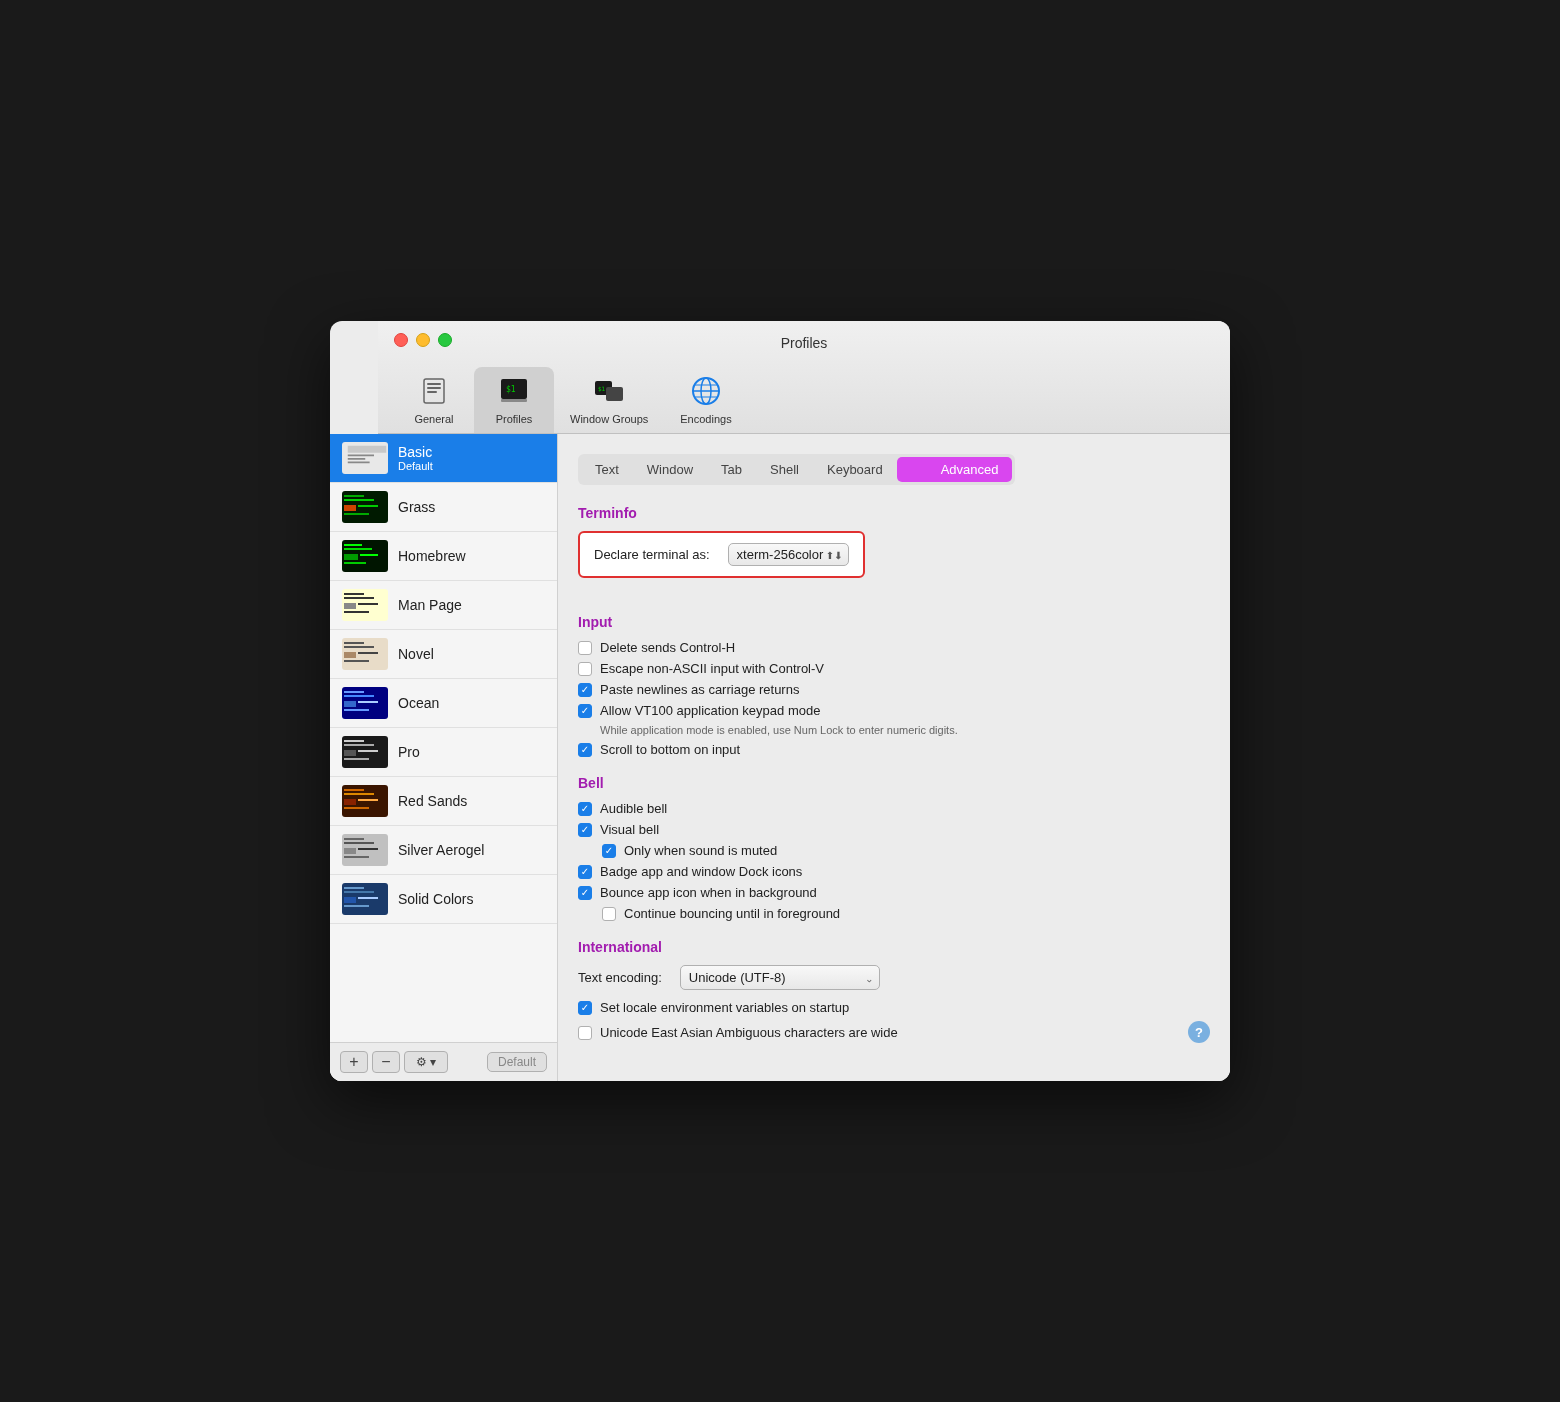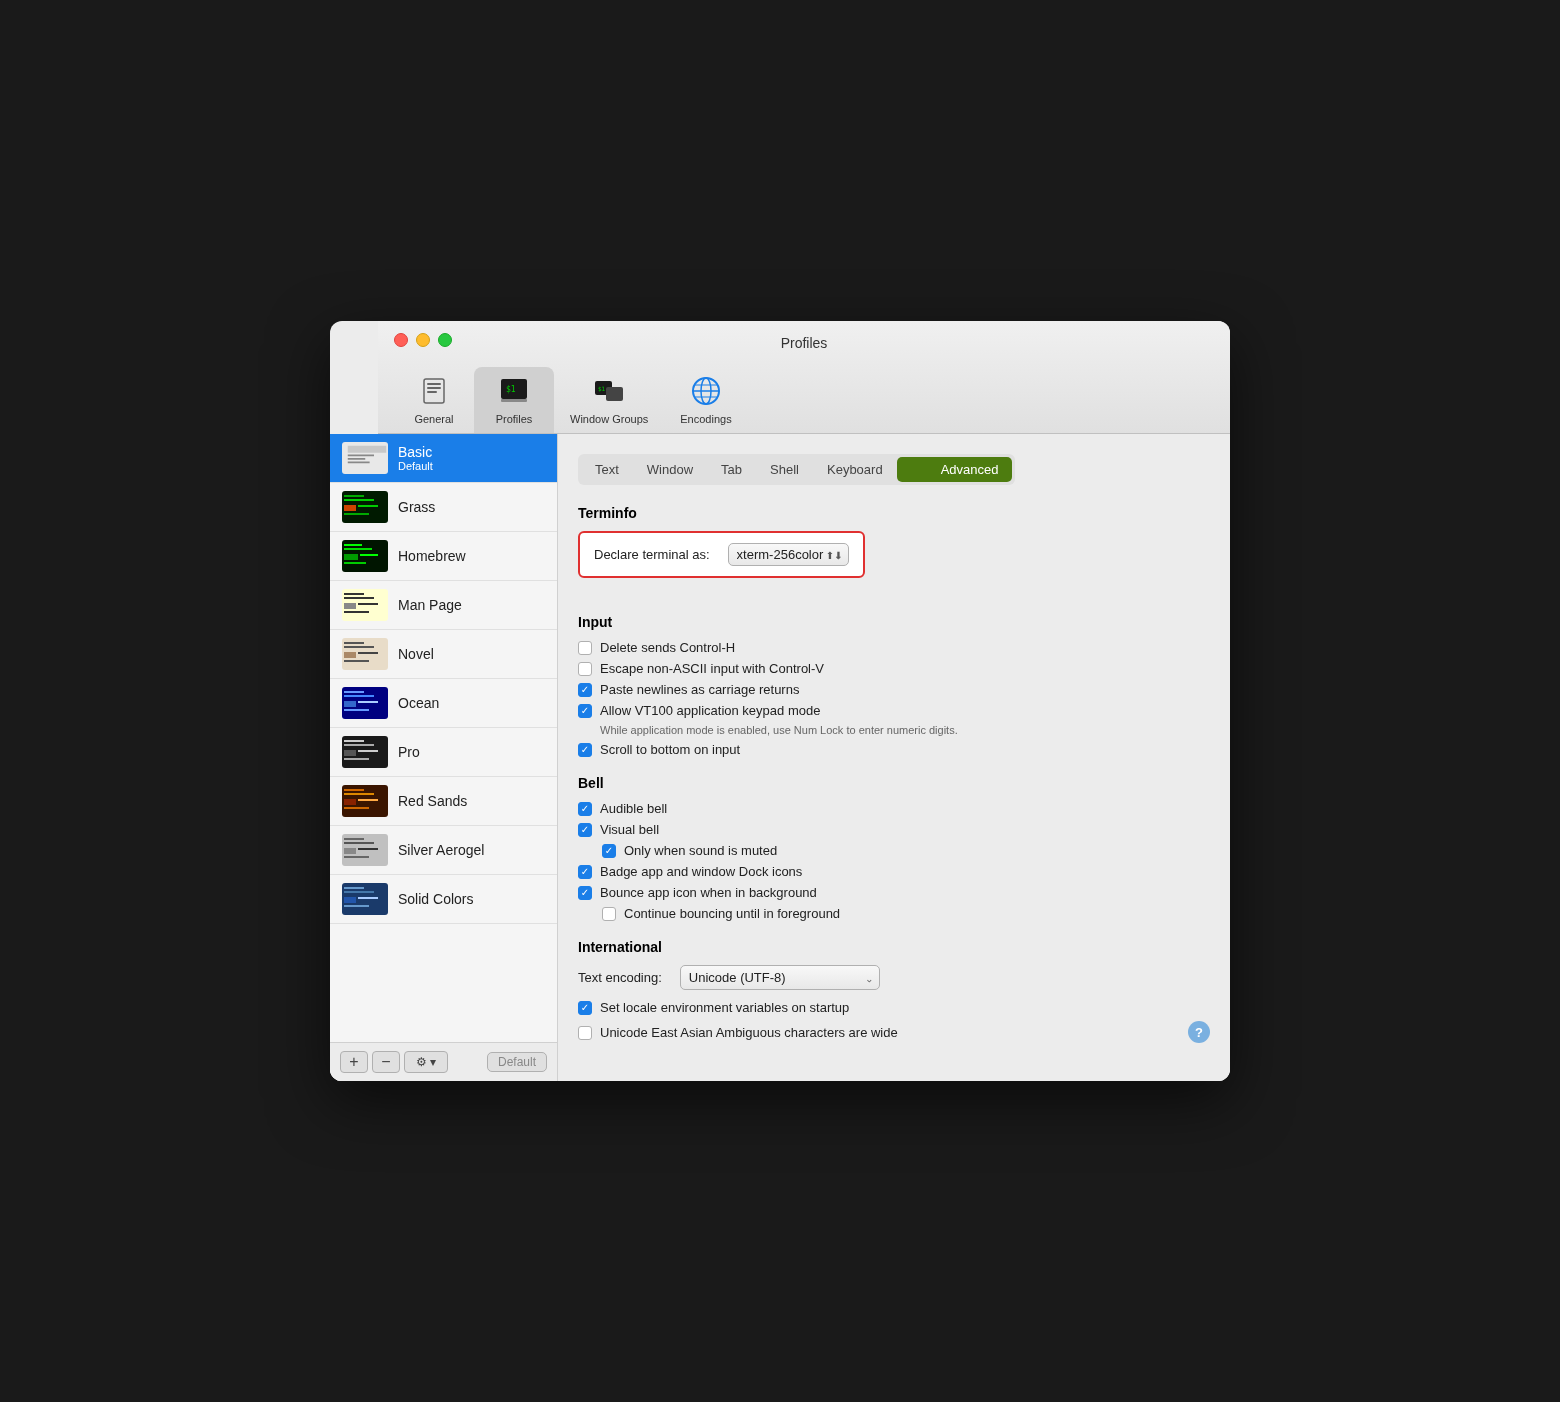--- a/index.html
+++ b/index.html
@@ -167,28 +167,28 @@
       width: fit-content;
     }
     .tab {
       padding: 5px 14px;
       font-size: 13px;
       color: #444;
       cursor: pointer;
       border-radius: 5px;
     }
     .tab.active {
-      background: #4d7c0f;
+      background: #d946ef;
       color: white;
       padding-left: 44px;
     }
     .section-title {
       font-size: 14px;
       font-weight: 700;
-      color: #000000;
+      color: #a21caf;
       margin-bottom: 10px;
     }
     .terminfo-box {
       border: 2px solid #e03030;
       border-radius: 6px;
       padding: 10px 14px;
       background: white;
       display: inline-flex;
       align-items: center;
       gap: 10px;

